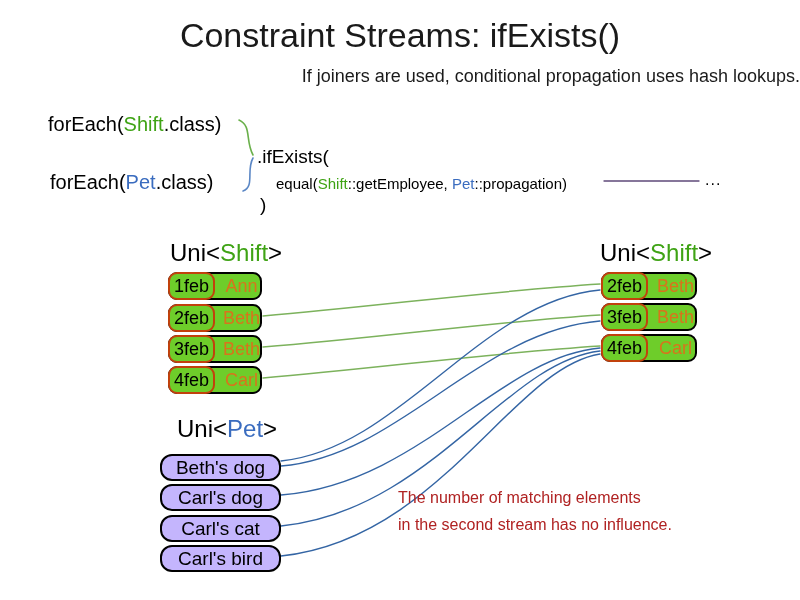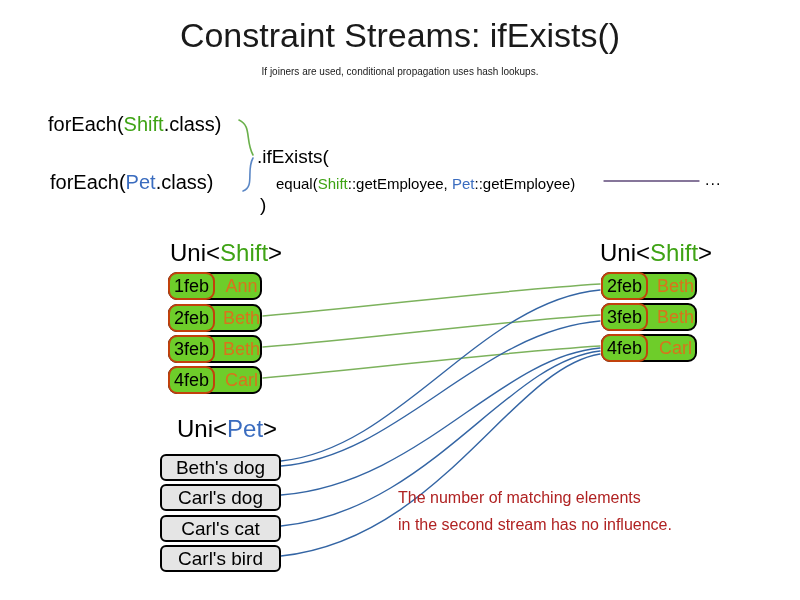--- a/index.html
+++ b/index.html
@@ -5,21 +5,21 @@
   html,body { margin:0; padding:0; background:#ffffff; }
   .slide {
     position:relative; width:800px; height:600px; overflow:hidden;
     background:#ffffff; font-family:"Liberation Sans", sans-serif; color:#000;
   }
   .abs { position:absolute; }
   .wires { position:absolute; left:0; top:0; z-index:1; }
   .layer { position:absolute; left:0; top:2px; width:768px; height:600px; z-index:2; }
 
   .title { left:0; top:14px; width:800px; text-align:center; font-size:34px; color:#1a1a1a; }
-  .subtitle { left:0; top:64px; width:800px; text-align:center; font-size:10px; color:#1a1a1a; }
+  .subtitle { left:0; top:64px; width:800px; text-align:right; font-size:18px; color:#1a1a1a; }
 
   .code { white-space:nowrap;text-align:right; }
   .code-foreach { font-size:20px; }
   .code-ifexists { font-size:19px; }
   .code-equal { font-size:15px; }
   .code-paren { font-size:19px; }
   .ellipsis { font-size:16px; letter-spacing:1px; }
 
   .cls-green { color:#3fa315; }
   .cls-blue  { color:#3a6cbf; }
@@ -34,21 +34,21 @@
     box-sizing:border-box; width:47px; margin:-2px 0 -2px -2px; height:28px;
     border:2px solid #c2410c; border-radius:9px; background:#6ecd2a;
     display:flex; align-items:center; justify-content:center; color:#000;
   }
   .name-cell {
     flex:1; display:flex; align-items:center; justify-content:center; color:#d9731c;padding-left:8px;
   }
 
   .pet-box {
     box-sizing:border-box; left:160px; width:121px; height:27px;
-    background:#e5e5e5; border:2px solid #000; border-radius:6px;
+    background:#c4b5fd; border:2px solid #000; border-radius:12px;
     display:flex; align-items:center; justify-content:center;
     font-size:19px; color:#000;
   }
 
   .note { left:398px; top:482px; font-size:16px; line-height:27px; color:#b02222; white-space:nowrap; }
 </style>
 </head>
 <body>
 
 <div class="slide">
@@ -77,21 +77,21 @@
 
     <div class="abs title">Constraint Streams: ifExists()</div>
     <div class="abs subtitle">If joiners are used, conditional propagation uses hash lookups.</div>
 
     <div class="abs code code-foreach" style="left:48px; top:111px;"><span>forEach(</span><span class="cls-green">Shift</span><span>.class)</span></div>
 
     <div class="abs code code-foreach" style="left:50px; top:169px;"><span>forEach(</span><span class="cls-blue">Pet</span><span>.class)</span></div>
 
     <div class="abs code code-ifexists" style="left:257px; top:144px;">.ifExists(</div>
 
-    <div class="abs code code-equal" style="left:276px; top:173px;"><span>equal(</span><span class="cls-green">Shift</span><span>::getEmployee, </span><span class="cls-blue">Pet</span><span>::getEmployee)</span></div>
+    <div class="abs code code-equal" style="left:276px; top:173px;"><span>equal(</span><span class="cls-green">Shift</span><span>::getEmployee, </span><span class="cls-blue">Pet</span><span>::propagation)</span></div>
 
     <div class="abs code code-paren" style="left:260px; top:192px;">)</div>
 
     <div class="abs ellipsis" style="left:705px; top:169px;">...</div>
 
     <div class="abs uni-label" style="left:170px; top:237px;"><span>Uni&lt;</span><span class="cls-green">Shift</span><span>&gt;</span></div>
 
     <div class="abs shift-row" style="left:168px; top:270px; width:94px; height:28px;">
       <span class="date-cell">1feb</span>
       <span class="name-cell">Ann</span>

